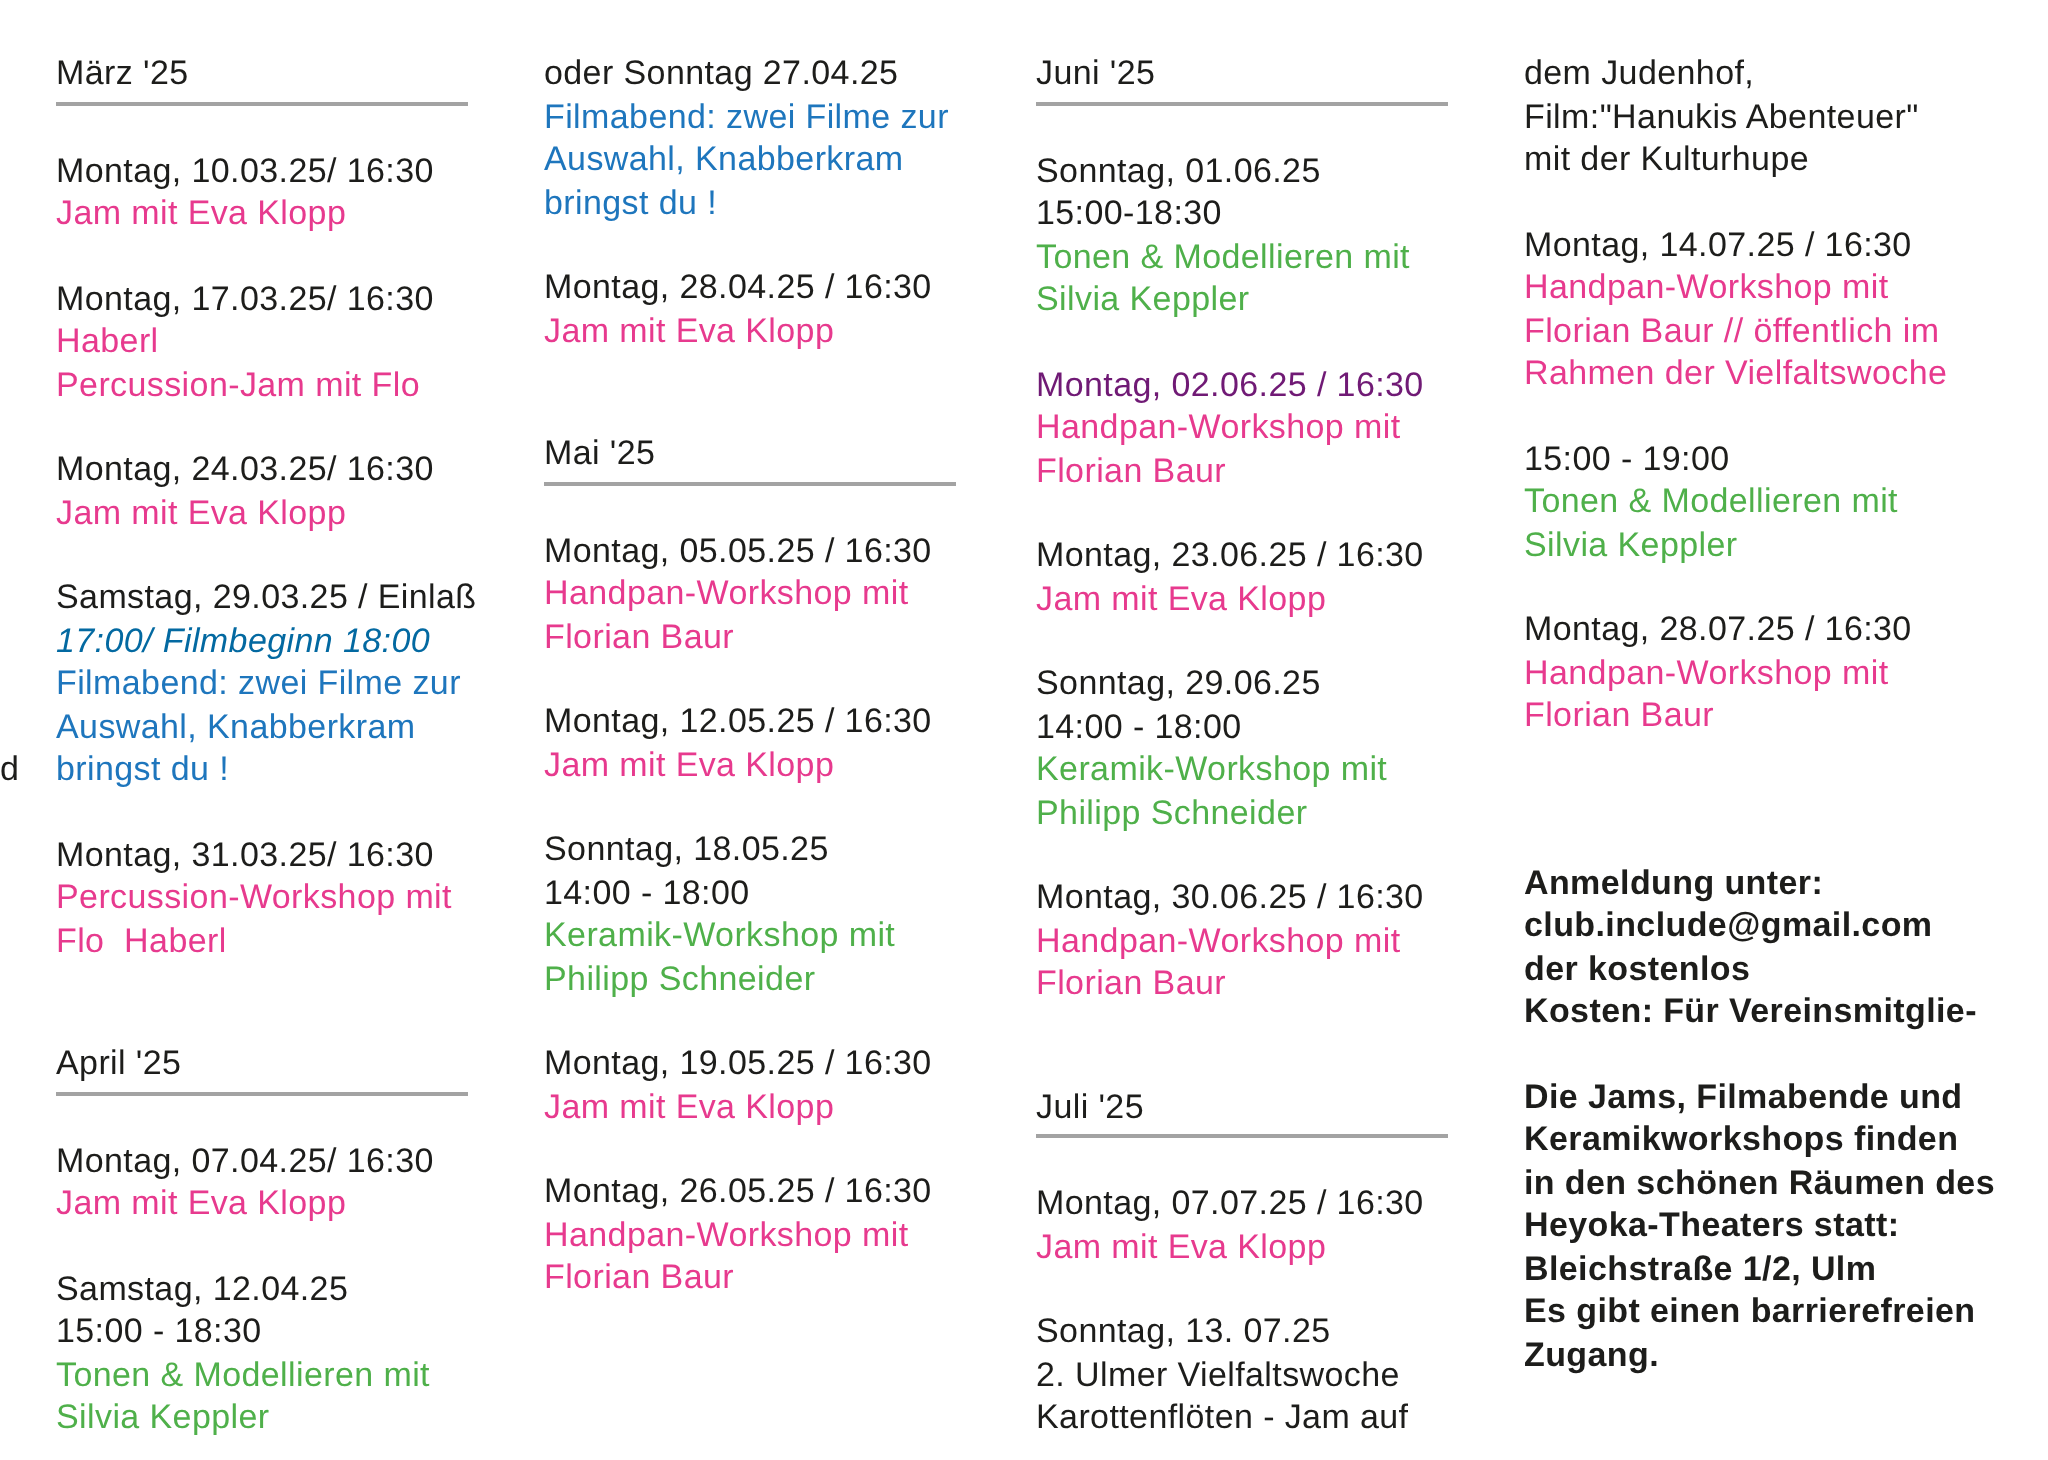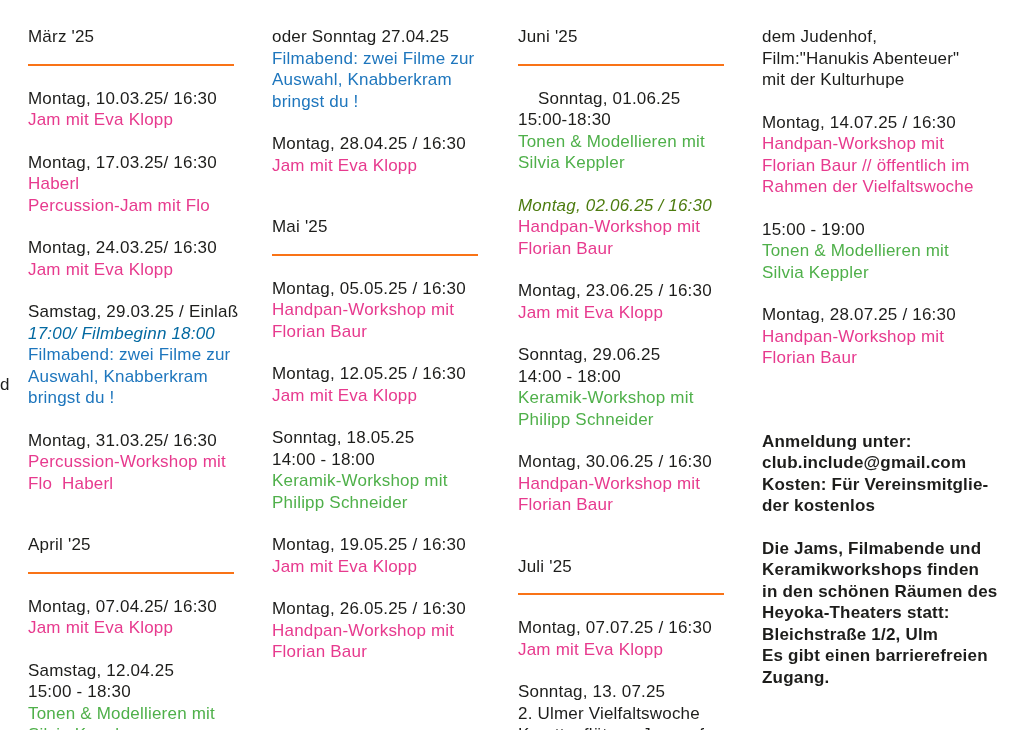--- a/index.html
+++ b/index.html
@@ -22,22 +22,22 @@
   }
   .col {
     position: absolute;
     top: 26px;
     width: 240px;
   }
   .col-wide { width: 262px; }
   .line { white-space: pre; }
   .month-header {
     width: 206px;
-    padding-bottom: 16px;
-    border-bottom: 2px solid #f97316;
+    padding-bottom: 3px;
+    border-bottom: 2px solid #a3a3a3;
     margin-top: 21px;
   }
   .month-header + .block { margin-top: 22px; }
   .block { margin-top: 21px; }
   .gap-large { margin-top: 40px !important; }
   .gap-xlarge { margin-top: 62px !important; }
   .col > :first-child { margin-top: 0 !important; }
   .bold { font-weight: 700; }
   .edge-frag {
     position: absolute;
@@ -123,27 +123,27 @@
       </div>
       <div class="block">
         <div class="line" style="color: rgb(29, 29, 27);">Montag, 26.05.25 / 16:30</div>
         <div class="line" style="color: rgb(231, 58, 142);">Handpan-Workshop mit</div>
         <div class="line" style="color: rgb(231, 58, 142);">Florian Baur</div>
       </div>
     </div>
   <div class="col" style="left:518px">
       <div class="month-header">Juni '25</div>
       <div class="block">
-        <div class="line" style="color: rgb(29, 29, 27); margin-left: 20px;">Sonntag, 01.06.25</div>
+        <div class="line" style="color: rgb(29, 29, 27);">Sonntag, 01.06.25</div>
         <div class="line" style="color: rgb(29, 29, 27);">15:00-18:30</div>
         <div class="line" style="color: rgb(79, 176, 74);">Tonen &amp; Modellieren mit</div>
         <div class="line" style="color: rgb(79, 176, 74);">Silvia Keppler</div>
       </div>
       <div class="block">
-        <div class="line" style="color: #4d7c0f; font-style: italic;">Montag, 02.06.25 / 16:30</div>
+        <div class="line" style="color: #701a75;">Montag, 02.06.25 / 16:30</div>
         <div class="line" style="color: rgb(231, 58, 142);">Handpan-Workshop mit</div>
         <div class="line" style="color: rgb(231, 58, 142);">Florian Baur</div>
       </div>
       <div class="block">
         <div class="line" style="color: rgb(29, 29, 27);">Montag, 23.06.25 / 16:30</div>
         <div class="line" style="color: rgb(231, 58, 142);">Jam mit Eva Klopp</div>
       </div>
       <div class="block">
         <div class="line" style="color: rgb(29, 29, 27);">Sonntag, 29.06.25</div>
         <div class="line" style="color: rgb(29, 29, 27);">14:00 - 18:00</div>
@@ -184,22 +184,22 @@
         <div class="line" style="color: rgb(79, 176, 74);">Silvia Keppler</div>
       </div>
       <div class="block">
         <div class="line" style="color: rgb(29, 29, 27);">Montag, 28.07.25 / 16:30</div>
         <div class="line" style="color: rgb(231, 58, 142);">Handpan-Workshop mit</div>
         <div class="line" style="color: rgb(231, 58, 142);">Florian Baur</div>
       </div>
       <div class="block bold gap-xlarge">
         <div class="line" style="color: rgb(29, 29, 27);">Anmeldung unter:</div>
         <div class="line" style="color: rgb(29, 29, 27);">club.include@gmail.com</div>
+        <div class="line" style="color: rgb(29, 29, 27);">der kostenlos</div>
         <div class="line" style="color: rgb(29, 29, 27);">Kosten: Für Vereinsmitglie-</div>
-        <div class="line" style="color: rgb(29, 29, 27);">der kostenlos</div>
       </div>
       <div class="block bold">
         <div class="line" style="color: rgb(29, 29, 27);">Die Jams, Filmabende und</div>
         <div class="line" style="color: rgb(29, 29, 27);">Keramikworkshops finden</div>
         <div class="line" style="color: rgb(29, 29, 27);">in den schönen Räumen des</div>
         <div class="line" style="color: rgb(29, 29, 27);">Heyoka-Theaters statt:</div>
         <div class="line" style="color: rgb(29, 29, 27);">Bleichstraße 1/2, Ulm</div>
         <div class="line" style="color: rgb(29, 29, 27);">Es gibt einen barrierefreien</div>
         <div class="line" style="color: rgb(29, 29, 27);">Zugang.</div>
       </div>

